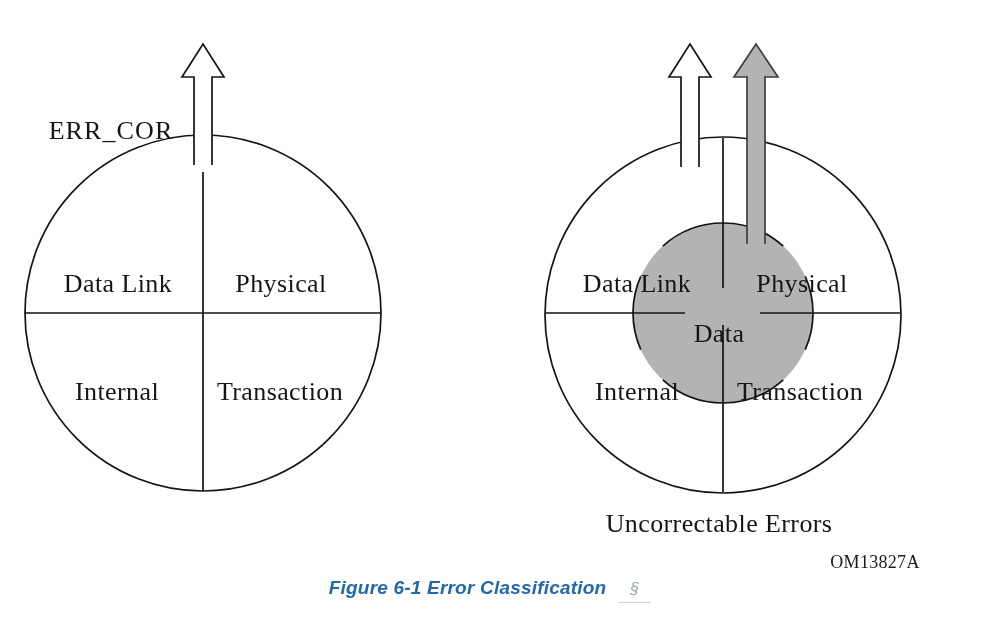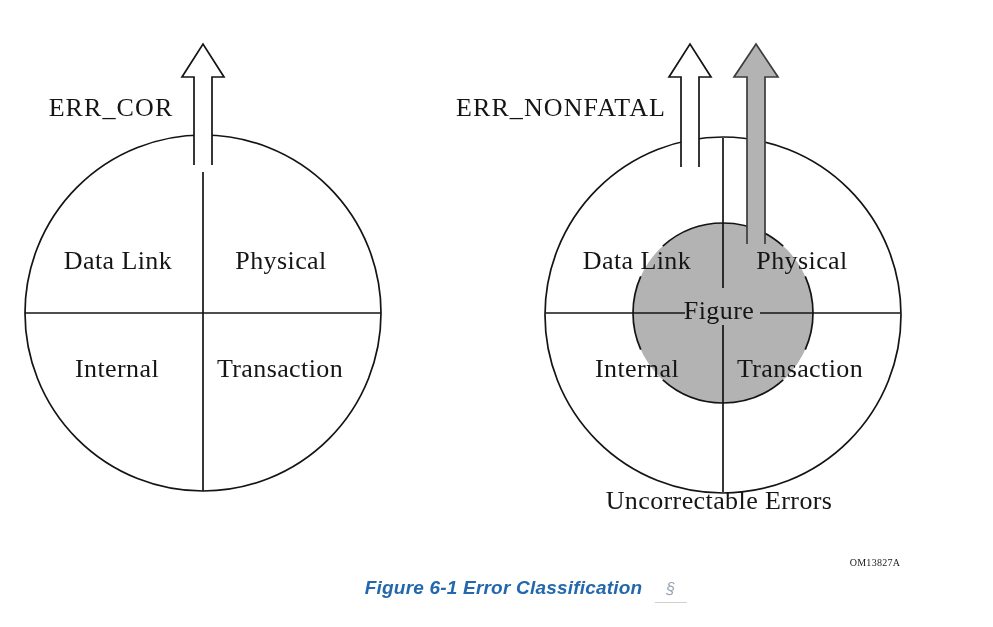--- a/index.html
+++ b/index.html
@@ -1,26 +1,26 @@
 <!DOCTYPE html>
 <html><head>
 <meta charset="utf-8">
 <style>
   html,body{margin:0;padding:0;background:#ffffff;}
   #page{position:relative;width:993px;height:627px;background:#ffffff;overflow:hidden;
         font-family:"Liberation Serif","DejaVu Serif",serif;color:#111;}
   svg{position:absolute;left:0;top:0;}
   .lbl{position:absolute;transform:translate(-50%,-50%);white-space:nowrap;
-       font-size:26px;letter-spacing:0.4px;color:#151515;line-height:1;}
+       font-size:26px;letter-spacing:0.4px;color:#151515;line-height:1;margin-top:23px;}
   .err{font-size:26px;letter-spacing:1.1px;}
-  .part-number{position:absolute;transform:translate(-50%,-50%);font-size:10px;
+  .part-number{position:absolute;transform:translate(-50%,-50%);font-size:18px;
        letter-spacing:0.3px;color:#1a1a1a;white-space:nowrap;}
   .caption-row{position:absolute;left:490px;top:577px;transform:translateX(-50%);
        display:flex;align-items:baseline;gap:12px;white-space:nowrap;
-       font-family:"Liberation Sans","DejaVu Sans",sans-serif;margin-left:36px;}
+       font-family:"Liberation Sans","DejaVu Sans",sans-serif;}
   .fig-caption{font-style:italic;font-weight:600;font-size:19px;color:#2368ac;
        letter-spacing:0.2px;}
   .section-link{font-style:italic;font-size:16px;color:#97a6b4;text-decoration:none;
        padding:0 12px 4px 12px;border-bottom:1px solid #cfcfcf;cursor:pointer;}
 </style>
 </head>
 <body>
 
 <div id="page">
 
@@ -38,32 +38,31 @@
     <line x1="760" y1="313" x2="900" y2="313" stroke="#141414" stroke-width="1.7"></line>
     <line x1="723" y1="138" x2="723" y2="288" stroke="#141414" stroke-width="1.7"></line>
     <line x1="723" y1="325" x2="723" y2="492" stroke="#141414" stroke-width="1.7"></line>
 
     <path d="M194 165 V77 H182 L203 44 L224 77 H212 V165" fill="#ffffff" stroke="#141414" stroke-width="1.7" stroke-linejoin="miter"></path>
     <path d="M681 167 V77 H669 L690 44 L711 77 H699 V167" fill="#ffffff" stroke="#141414" stroke-width="1.7" stroke-linejoin="miter"></path>
     <path d="M747 244 V77 H734 L756 44 L778 77 H765 V244" stroke="#3d3d3d" stroke-width="1.7" stroke-linejoin="miter" fill="#b3b3b3"></path>
   </svg>
 
   <div class="lbl err" style="left:111px;top:108px;">ERR_COR</div>
-  <div class="lbl err" style="left:561px;top:108px;">ERR_NONFATAL</div>
 
   <div class="lbl" style="left:118px;top:261px;">Data Link</div>
   <div class="lbl" style="left:281px;top:261px;">Physical</div>
   <div class="lbl" style="left:117px;top:369px;">Internal</div>
   <div class="lbl" style="left:280px;top:369px;">Transaction</div>
 
   <div class="lbl" style="left:637px;top:261px;">Data Link</div>
   <div class="lbl" style="left:802px;top:261px;">Physical</div>
   <div class="lbl" style="left:637px;top:369px;">Internal</div>
   <div class="lbl" style="left:800px;top:369px;">Transaction</div>
-  <div class="lbl" style="left:719px;top:311px;">Figure</div>
+  <div class="lbl" style="left:719px;top:311px;">Data</div>
 
   <div class="lbl" style="left:719px;top:501px;">Uncorrectable Errors</div>
 
   <div class="part-number" style="left:875px;top:562px;">OM13827A</div>
 
   <div class="caption-row">
     <span class="fig-caption">Figure 6-1 Error Classification</span>
     <a class="section-link">§</a>
   </div>
 

